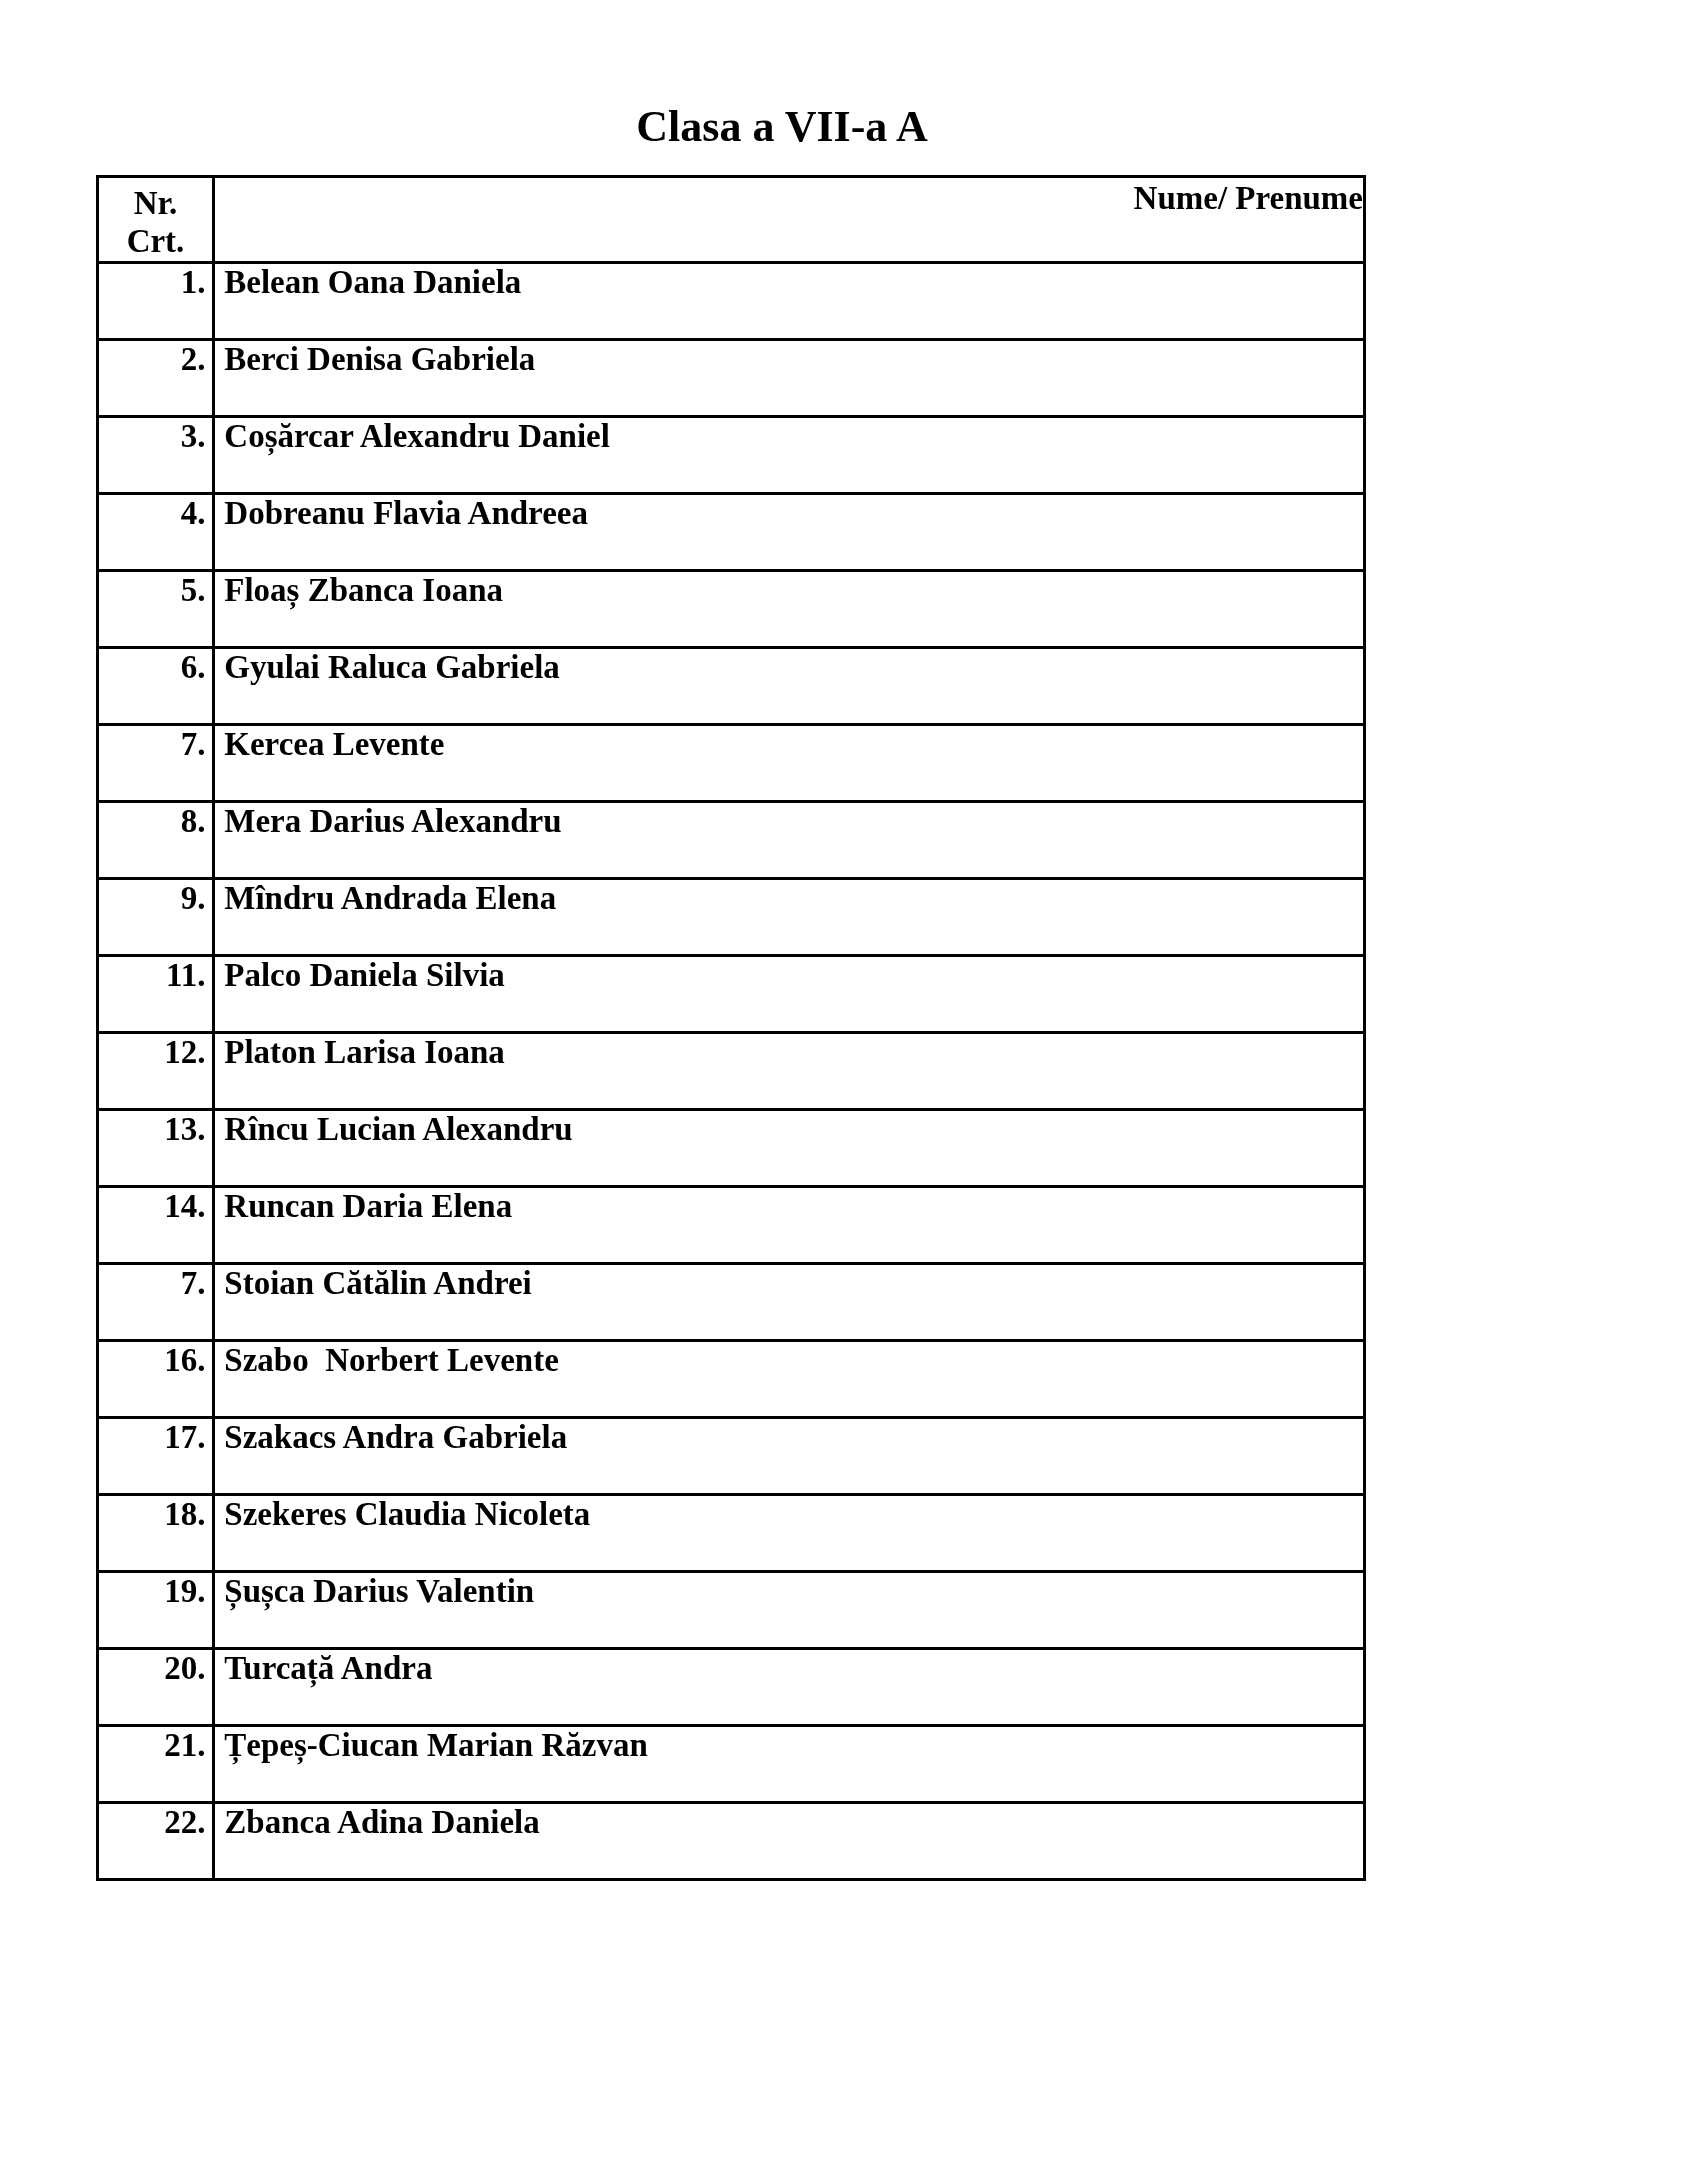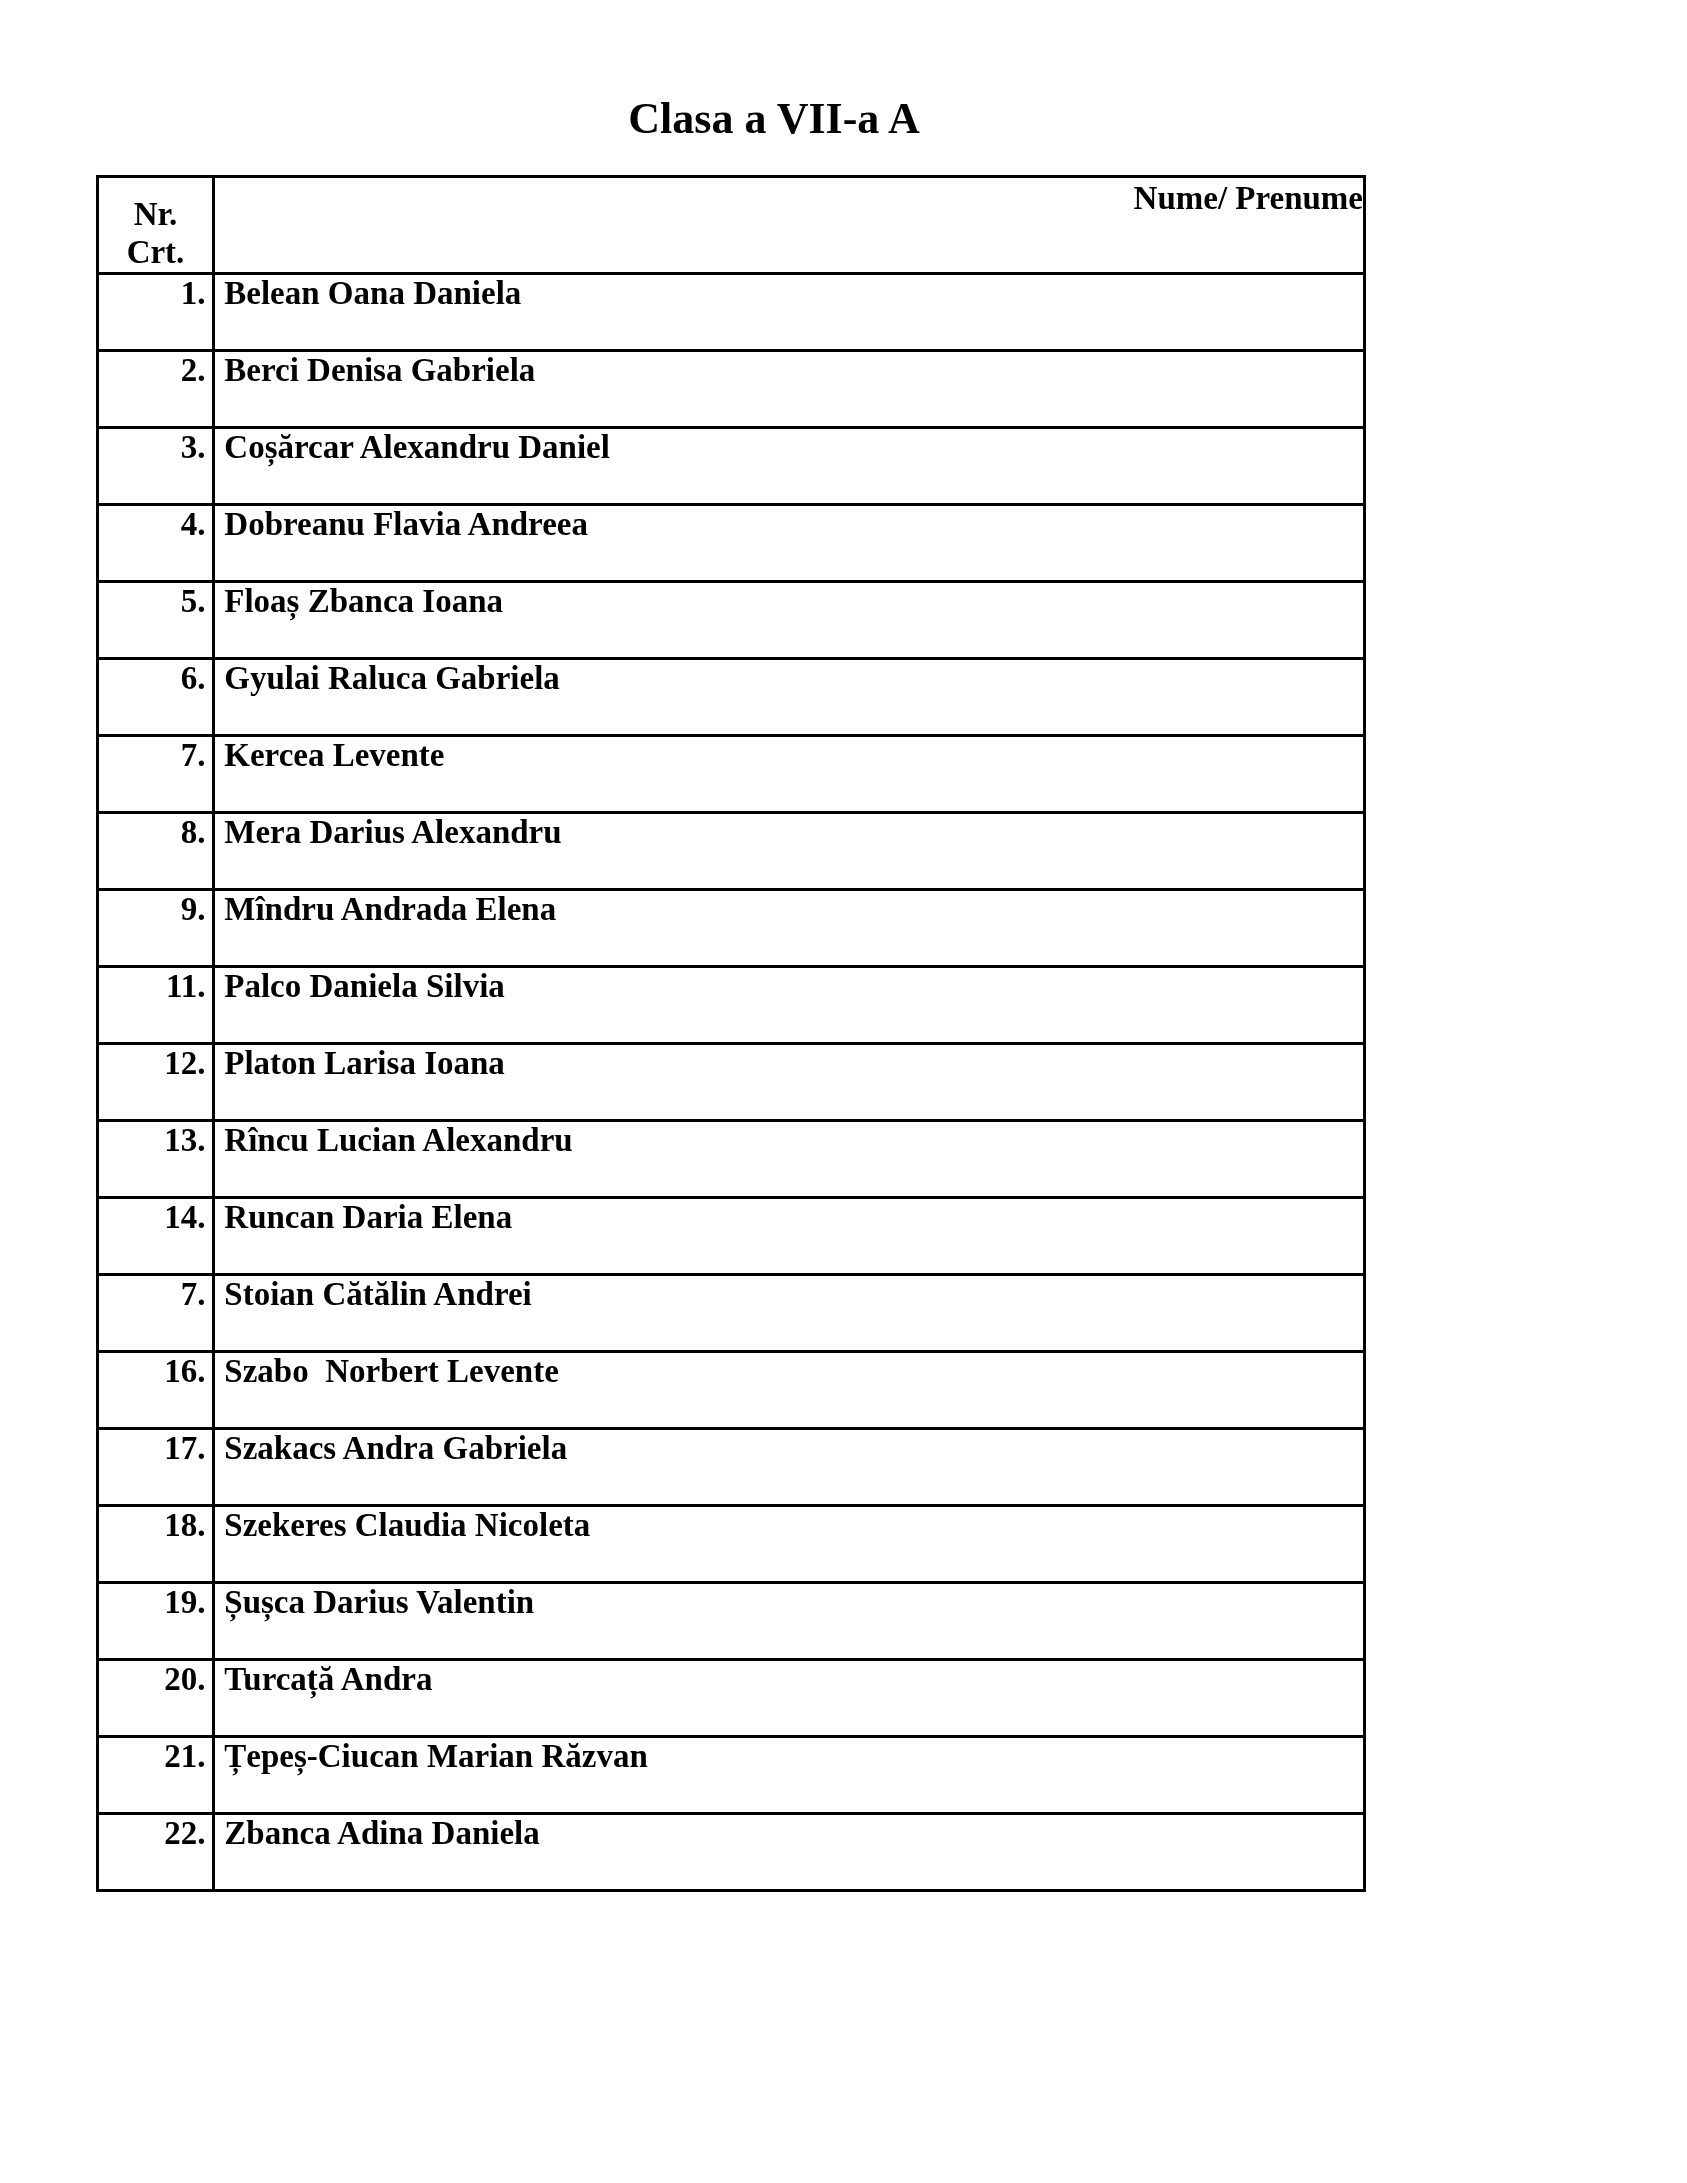--- a/index.html
+++ b/index.html
@@ -14,21 +14,21 @@
     background: #ffffff;
     font-family: "Liberation Serif", "DejaVu Serif", serif;
     color: #000000;
     overflow: hidden;
   }
   .doc-title {
     position: absolute;
     top: 97px;
     left: 0;
     width: 1548px;
-    margin: 0;
+    margin: 8px;
     text-align: center;
     font-size: 44px;
     font-weight: bold;
     line-height: 1;
     letter-spacing: 0;
   }
   table.roster {
     position: absolute;
     left: 96px;
     top: 175px;
@@ -44,21 +44,21 @@
     font-size: 33px;
     overflow: hidden;
     box-sizing: border-box;
   }
   tr.hdr-row { height: 77px; }
   tr.data-row { height: 77px; }
   th.nr-hdr {
     text-align: center;
     white-space: pre-line;
     line-height: 1.16;
-    padding: 17px 0 0 0;
+    padding: 6px 0 0 0;
   }
   th.name-hdr {
     text-align: right;
     line-height: 1.16;
     padding: 1.3px 0 0 0;
   }
   td.nr {
     text-align: right;
     line-height: 1;
     padding: 2px 6.6px 0 0;

